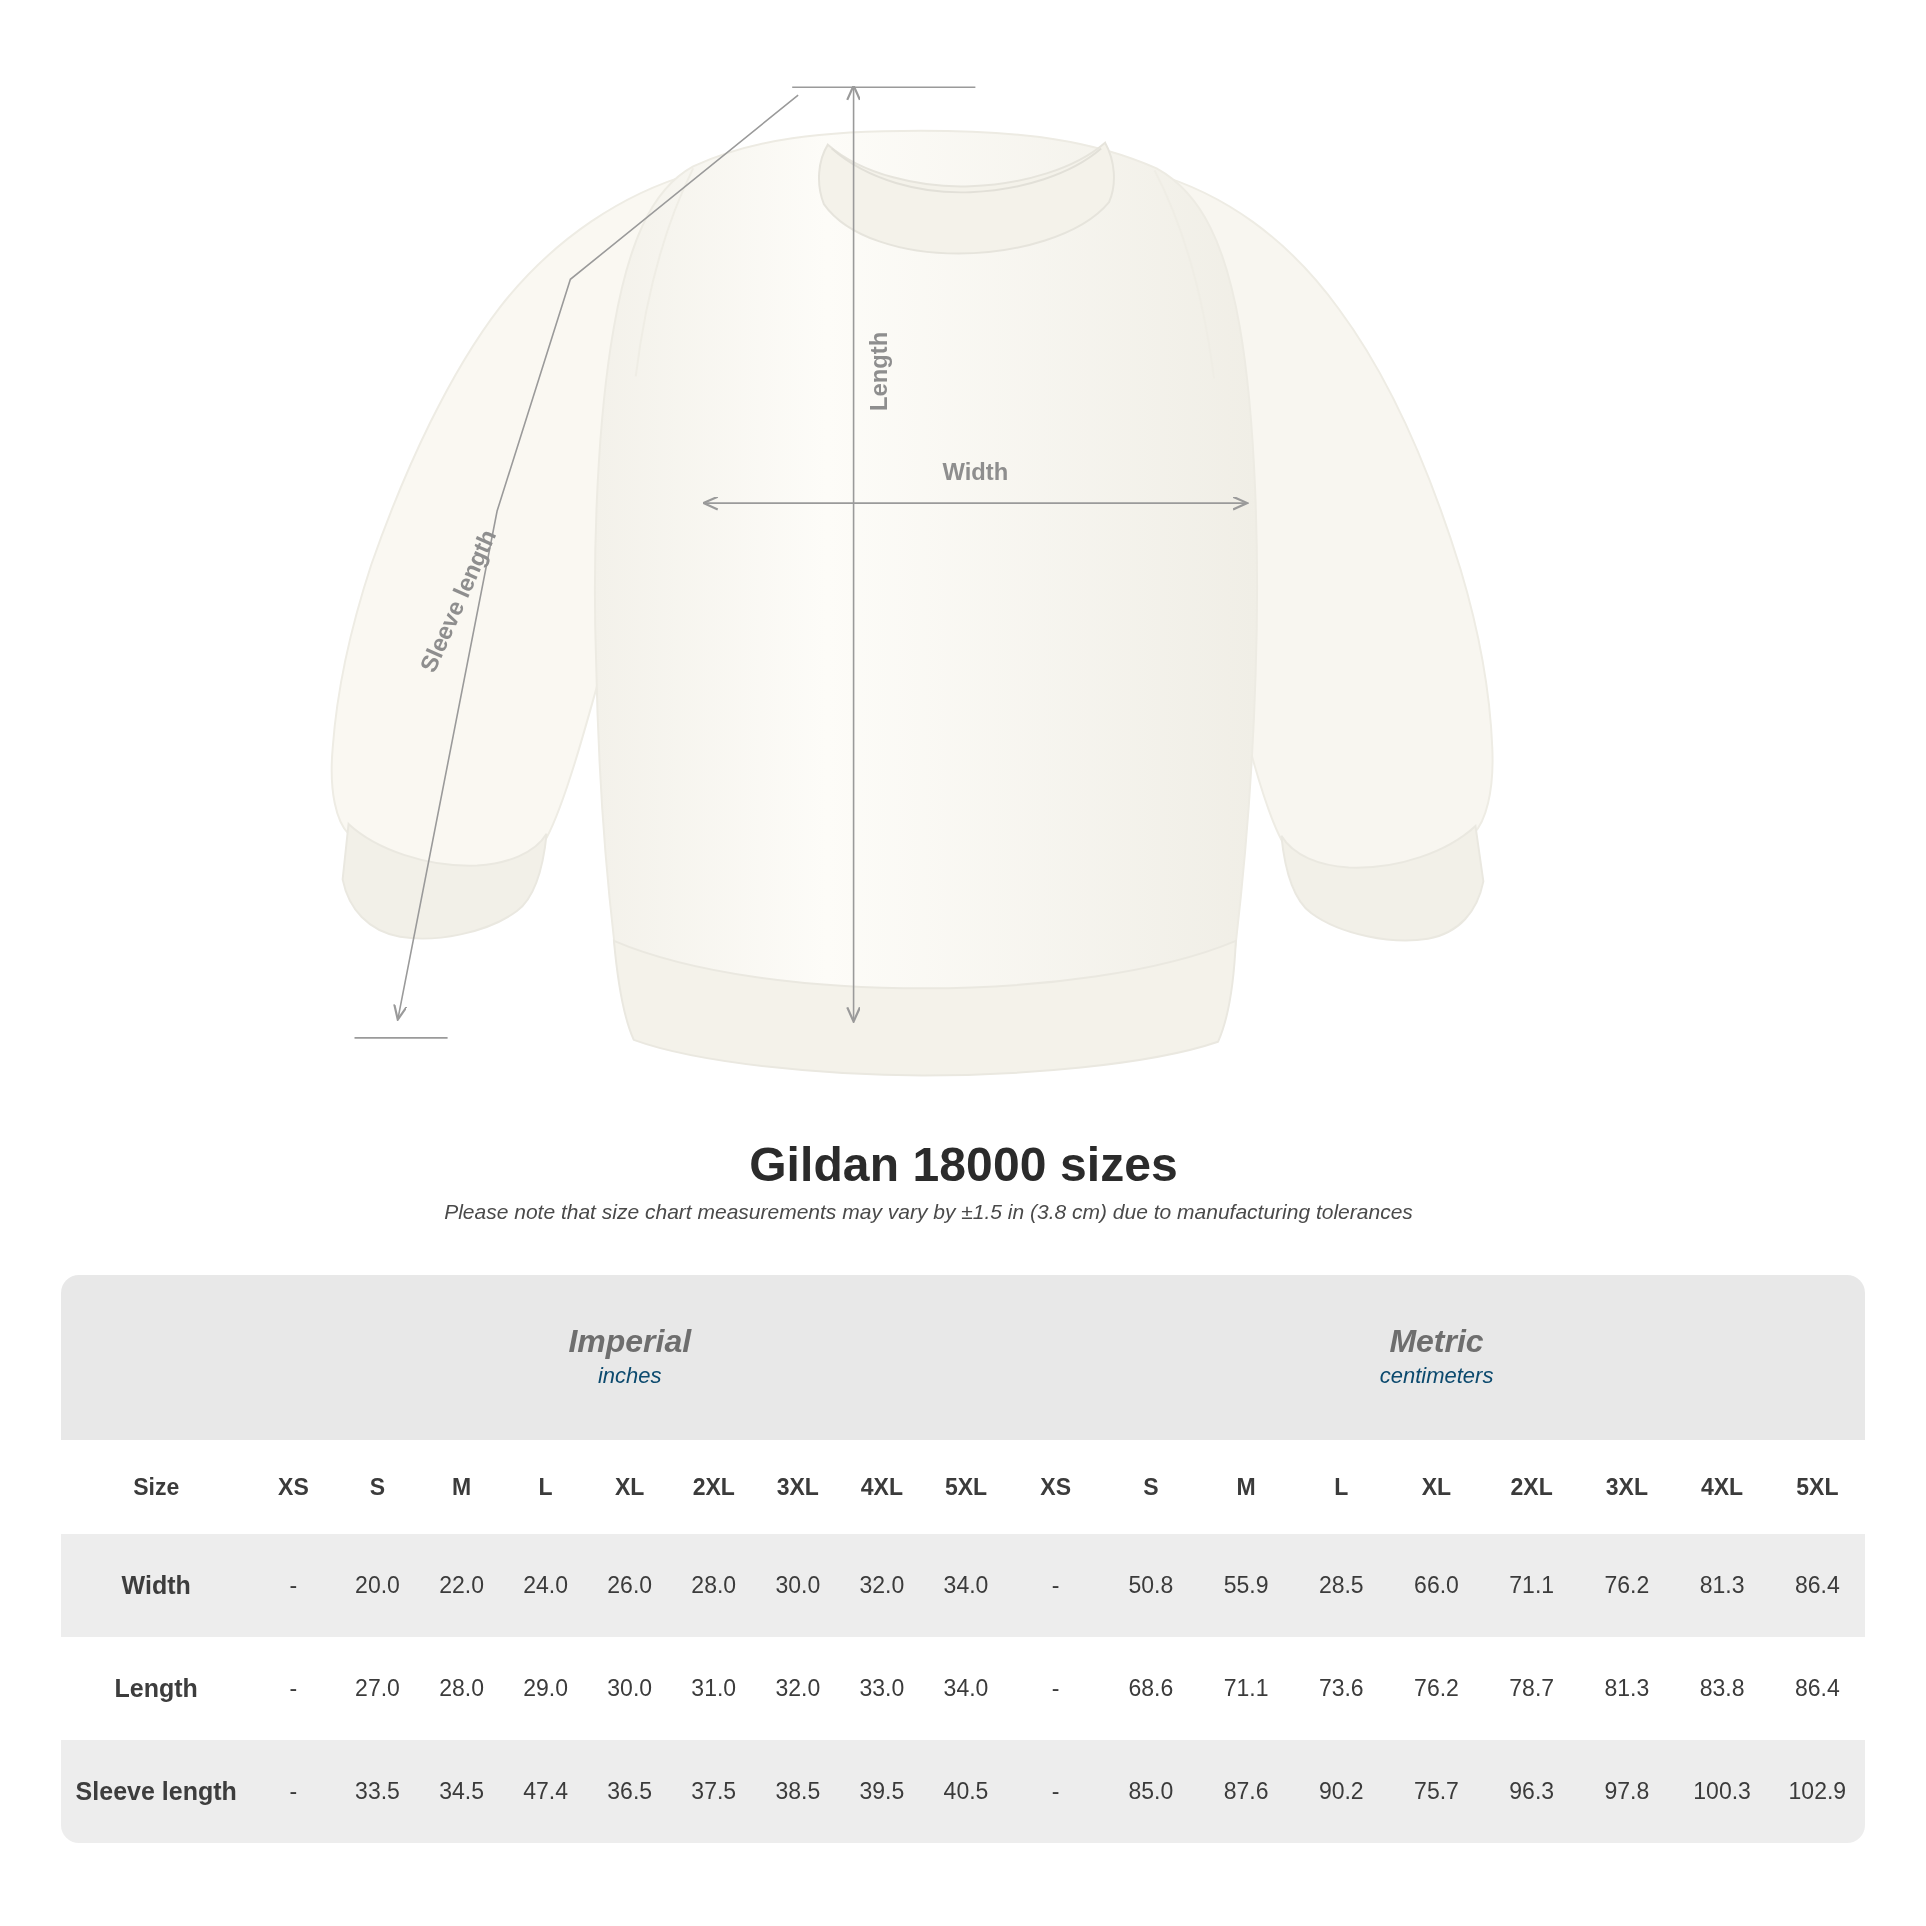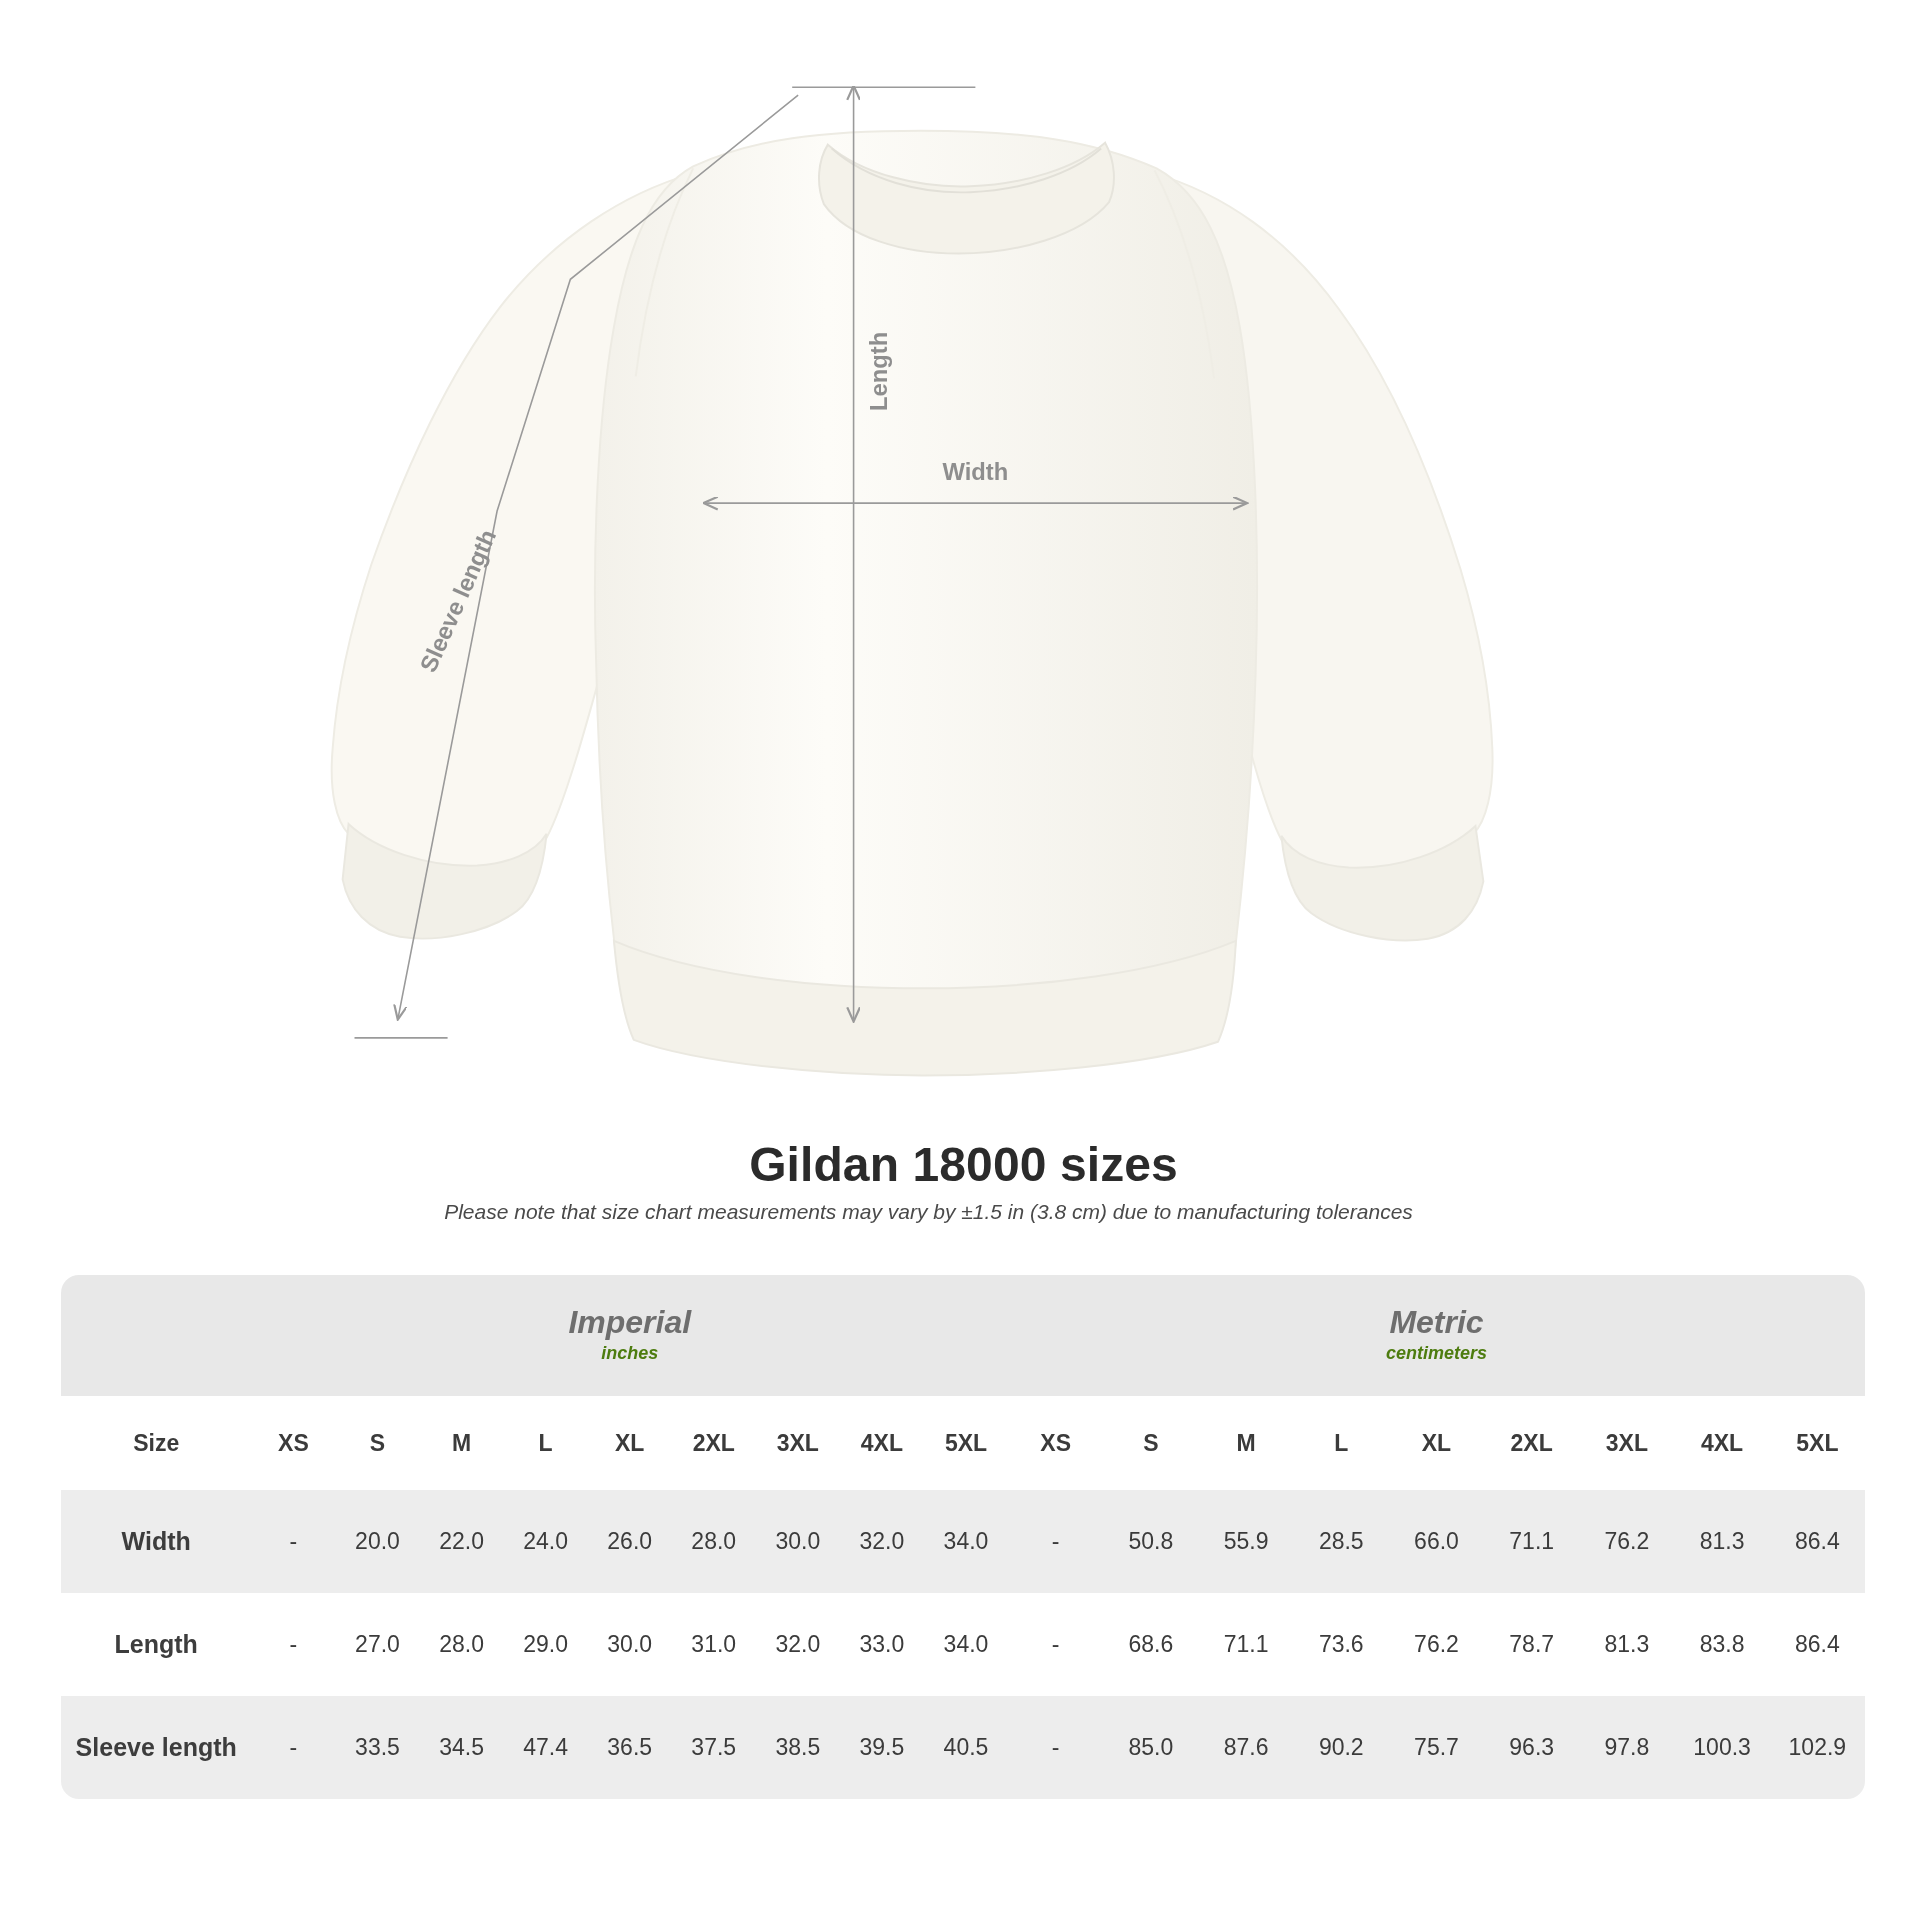--- a/index.html
+++ b/index.html
@@ -63,36 +63,35 @@
   table.size-table td, table.size-table th {
     border: none;
     text-align: center;
     vertical-align: middle;
     font-size: 23px;
     color: #3b3b3b;
   }
   
   .unit-band td {
     background: #e8e8e8;
-    height: 121px;
+    height: 165px;
     padding: 0;
   }
   .unit-title {
     font-size: 32px;
     font-style: italic;
     font-weight: bold;
     color: #6e6e6e;
     line-height: 1.15;
   }
   .unit-sub {
-    font-size: 18px;
+    font-size: 22px;
     font-style: italic;
-    color: #4d7c0f;
+    color: #0c4a6e;
     line-height: 1.5;
-    font-weight: bold;
   }
   
   .hdr-row td {
     background: #ffffff;
     height: 94px;
     font-weight: bold;
     font-size: 25px;
     color: #3d3d3d;
     border-left: 1px solid #ececec;
   }

